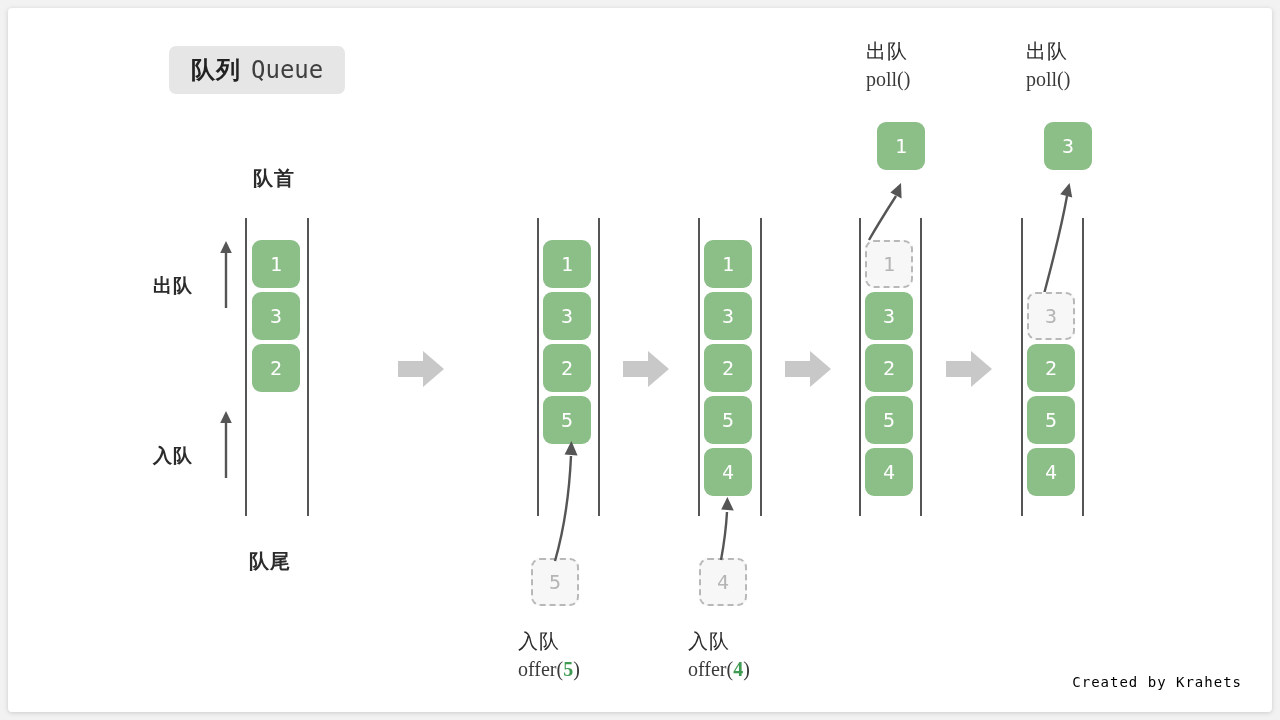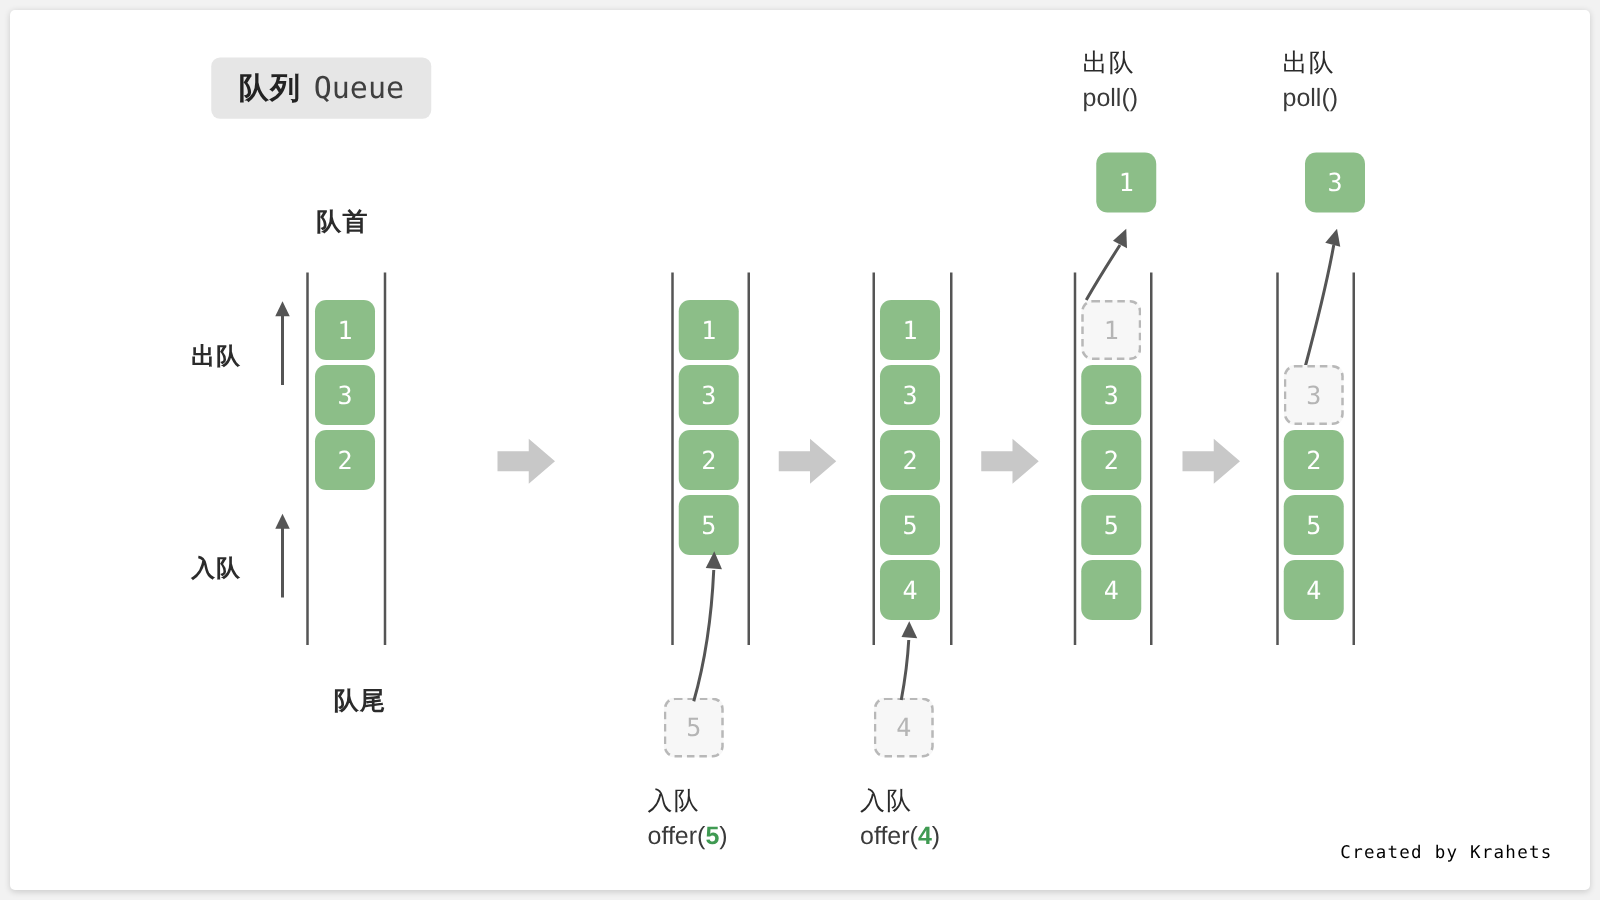--- a/index.html
+++ b/index.html
@@ -109,21 +109,21 @@
   }
   .op-caption .cn {
     font-size: 20px;
     font-weight: normal;
     letter-spacing: 1px;
     color: #2b2b2b;
     display: block;
   }
   .op-caption .code {
     font-size: 20px;
-    font-family: Liberation Sans, sans-serif;
+    font-family: Liberation Serif, serif;
     color: #3a3a3a;
     display: block;
   }
   .op-caption .code .arg { color: #3f9a52; font-weight: bold; }
 
   
   #footer {
     right: 30px;
     bottom: 22px;
     font-family: "DejaVu Sans Mono", monospace;
@@ -158,21 +158,21 @@
     <line x1="12" y1="68" x2="12" y2="10" stroke="#555555" stroke-width="2.4"></line>
     <polygon points="12,1 6.2,13 17.8,13" fill="#555555"></polygon>
   </svg>
 
   <div class="abs side-label" style="left:145px; top:438px;">入队</div>
   <svg class="abs" style="left:206px; top:402px;" width="24" height="68">
     <line x1="12" y1="68" x2="12" y2="10" stroke="#555555" stroke-width="2.4"></line>
     <polygon points="12,1 6.2,13 17.8,13" fill="#555555"></polygon>
   </svg>
 
-  <div class="abs col-cap" style="left:232px; top:543px; width:96px;">队尾</div>
+  <div class="abs col-cap" style="left:214px; top:543px; width:96px;">队尾</div>
 
   <svg class="abs step-arrow" style="left:390px; top:341px;" viewBox="0 0 46 40">
     <polygon points="0,12 25,12 25,2 46,20 25,38 25,28 0,28" fill="#c8c8c8"></polygon>
   </svg>
 
   <div class="abs rail" style="left:529px; top:210px; height:298px;"></div>
   <div class="abs rail" style="left:590px; top:210px; height:298px;"></div>
 
   <div class="abs cell filled" style="left:535px; top:232px;">1</div>
   <div class="abs cell filled" style="left:535px; top:284px;">3</div>

